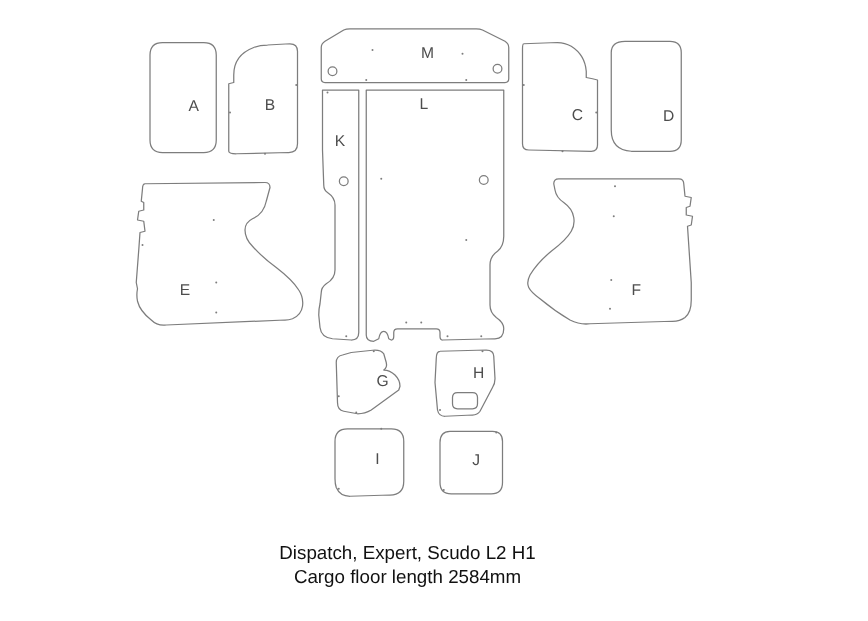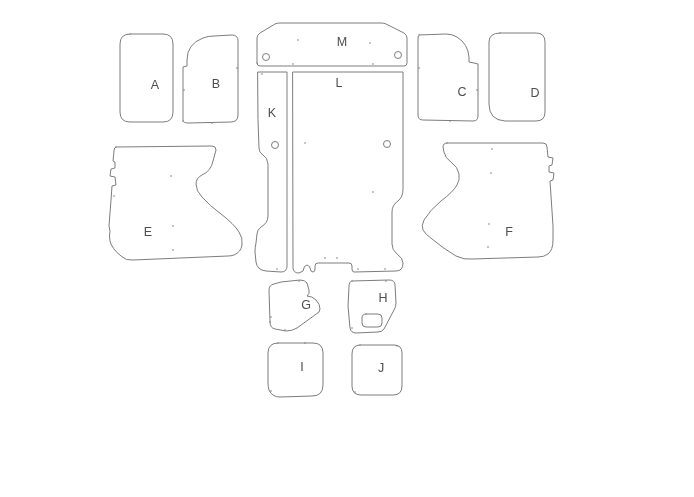--- a/index.html
+++ b/index.html
@@ -127,14 +127,16 @@
     <circle cx="266" cy="57" r="3.5" class="hole"></circle>
         <circle cx="398" cy="55" r="3.5" class="hole"></circle>
         <circle cx="298" cy="40" r="0.8" class="dot"></circle>
         <circle cx="370" cy="43" r="0.8" class="dot"></circle>
         <circle cx="293" cy="64" r="0.8" class="dot"></circle>
         <circle cx="373" cy="64" r="0.8" class="dot"></circle>
       </g>
   </svg>
 
   <div class="caption">
+    <div>Dispatch, Expert, Scudo L2 H1</div>
+    <div>Cargo floor length 2584mm</div>
   </div>
 </div>
 
 </body></html>

